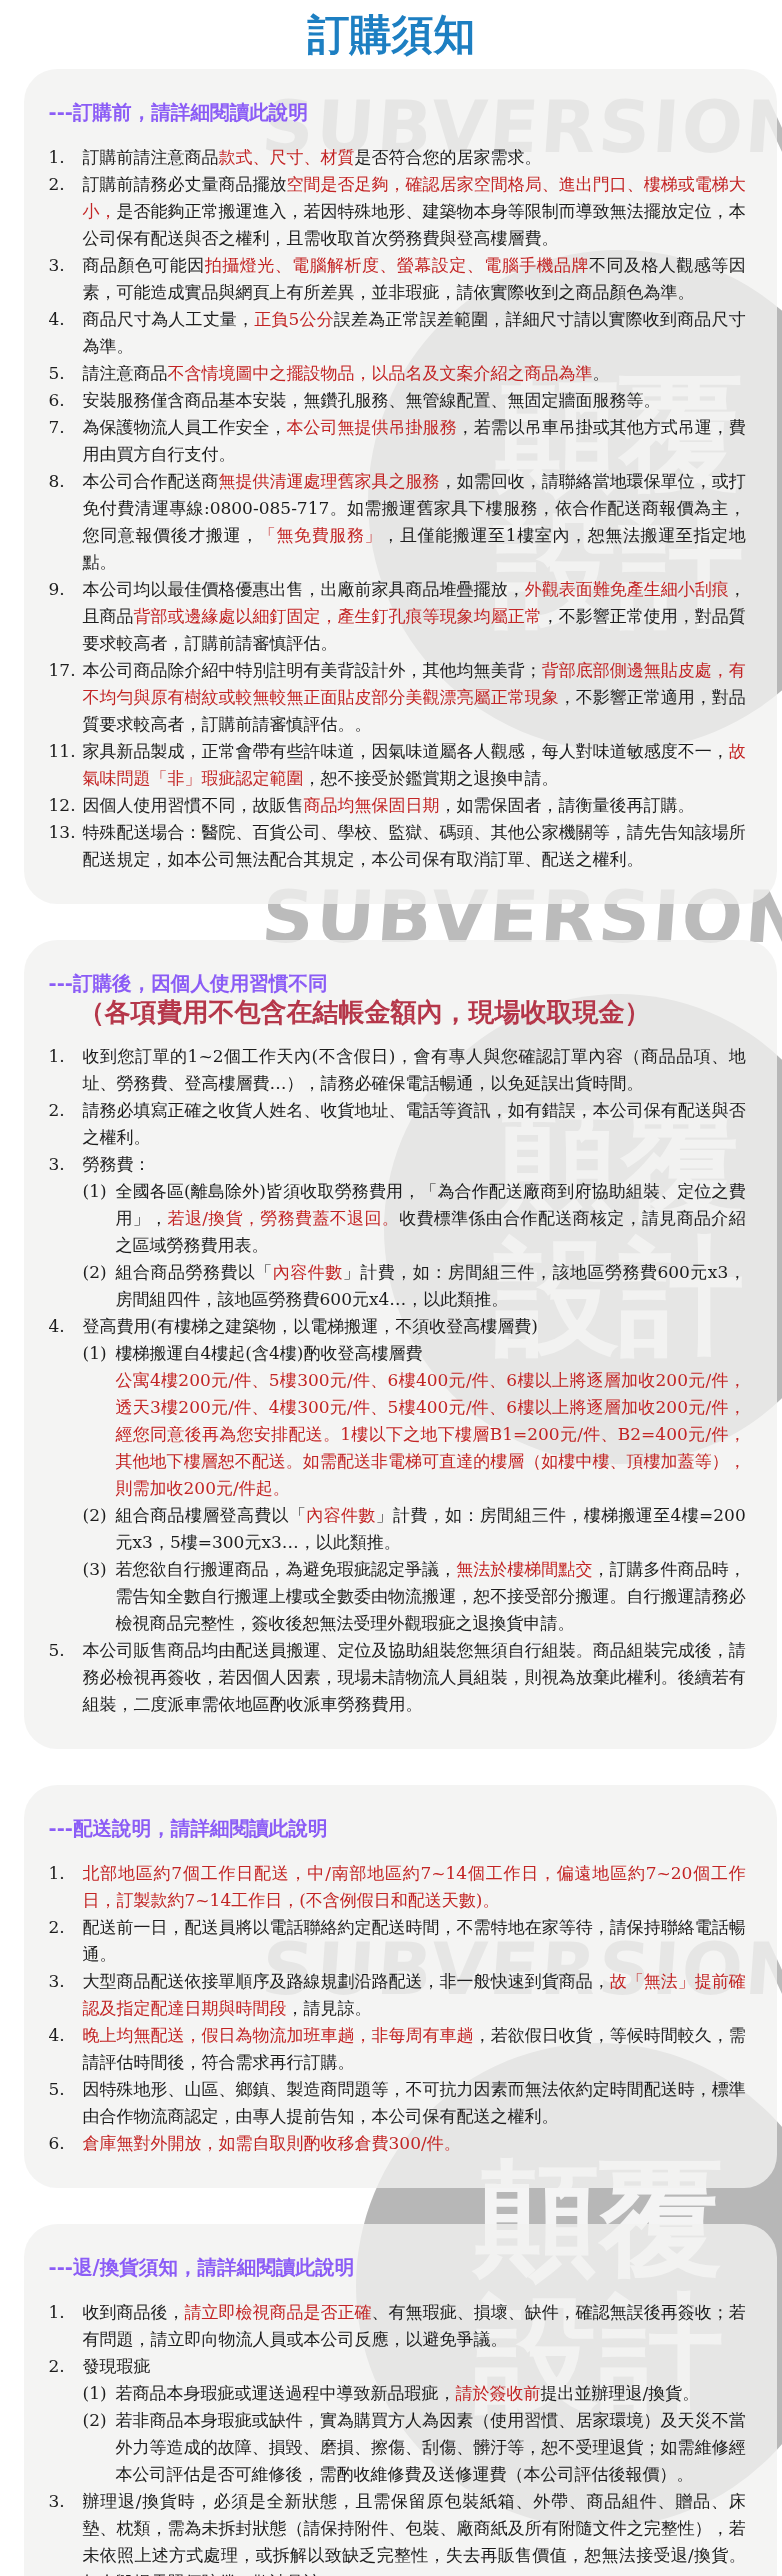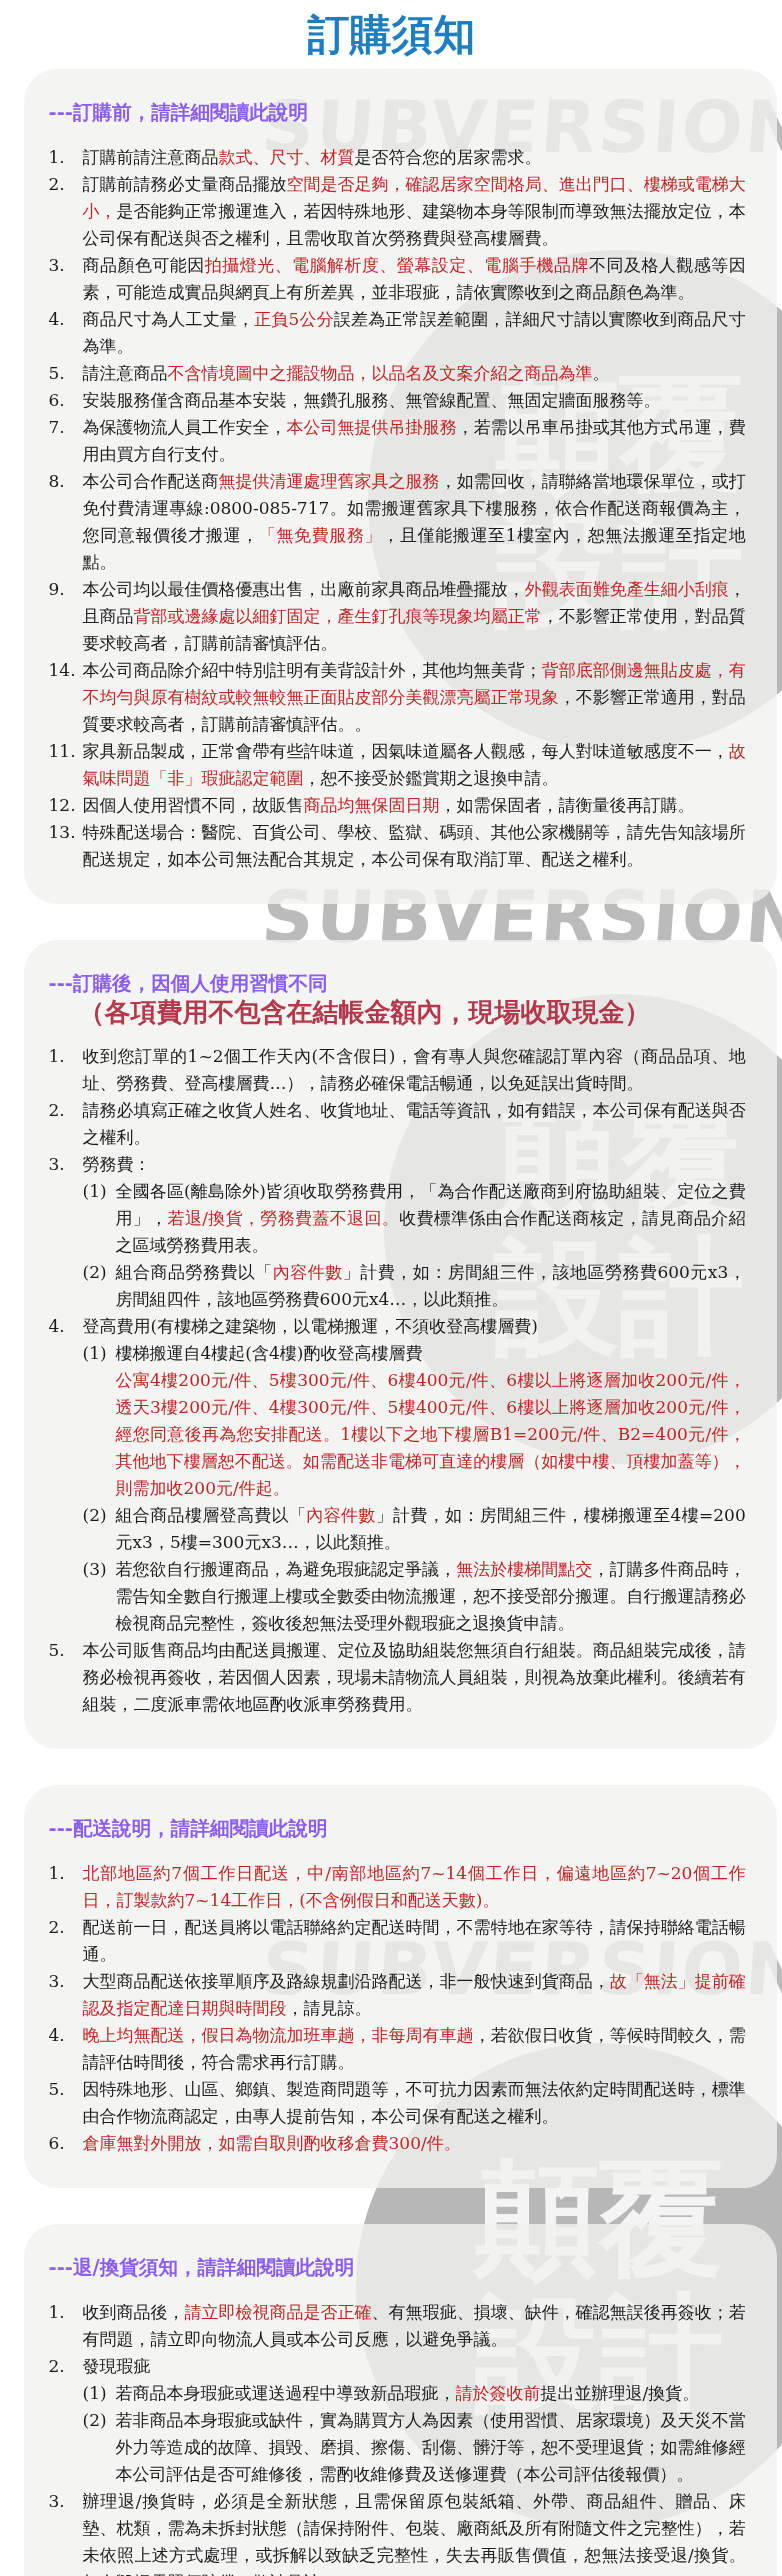--- a/index.html
+++ b/index.html
@@ -106,21 +106,21 @@
         </div>
         <div class="item indent-0">
           <span class="item-num">8.</span>
           <div class="item-content"><span class="seg-b">本公司合作配送商</span><span class="seg-r">無提供清運處理舊家具之服務</span><span class="seg-b">，如需回收，請聯絡當地環保單位，或打免付費清運專線:0800-085-717。如需搬運舊家具下樓服務，依合作配送商報價為主，您同意報價後才搬運，</span><span class="seg-r">「無免費服務」</span><span class="seg-b">，且僅能搬運至1樓室內，恕無法搬運至指定地點。</span></div>
         </div>
         <div class="item indent-0">
           <span class="item-num">9.</span>
           <div class="item-content"><span class="seg-b">本公司均以最佳價格優惠出售，出廠前家具商品堆疊擺放，</span><span class="seg-r">外觀表面難免產生細小刮痕</span><span class="seg-b">，且商品</span><span class="seg-r">背部或邊緣處以細釘固定，產生釘孔痕等現象均屬正常</span><span class="seg-b">，不影響正常使用，對品質要求較高者，訂購前請審慎評估。</span></div>
         </div>
         <div class="item indent-0">
-          <span class="item-num">14.</span>
+          <span class="item-num">17.</span>
           <div class="item-content"><span class="seg-b">本公司商品除介紹中特別註明有美背設計外，其他均無美背；</span><span class="seg-r">背部底部側邊無貼皮處，有不均勻與原有樹紋或較無較無正面貼皮部分美觀漂亮屬正常現象</span><span class="seg-b">，不影響正常適用，對品質要求較高者，訂購前請審慎評估。。</span></div>
         </div>
         <div class="item indent-0">
           <span class="item-num">11.</span>
           <div class="item-content"><span class="seg-b">家具新品製成，正常會帶有些許味道，因氣味道屬各人觀感，每人對味道敏感度不一，</span><span class="seg-r">故氣味問題「非」瑕疵認定範圍</span><span class="seg-b">，恕不接受於鑑賞期之退換申請。</span></div>
         </div>
         <div class="item indent-0">
           <span class="item-num">12.</span>
           <div class="item-content"><span class="seg-b">因個人使用習慣不同，故販售</span><span class="seg-r">商品均無保固日期</span><span class="seg-b">，如需保固者，請衡量後再訂購。</span></div>
         </div>

